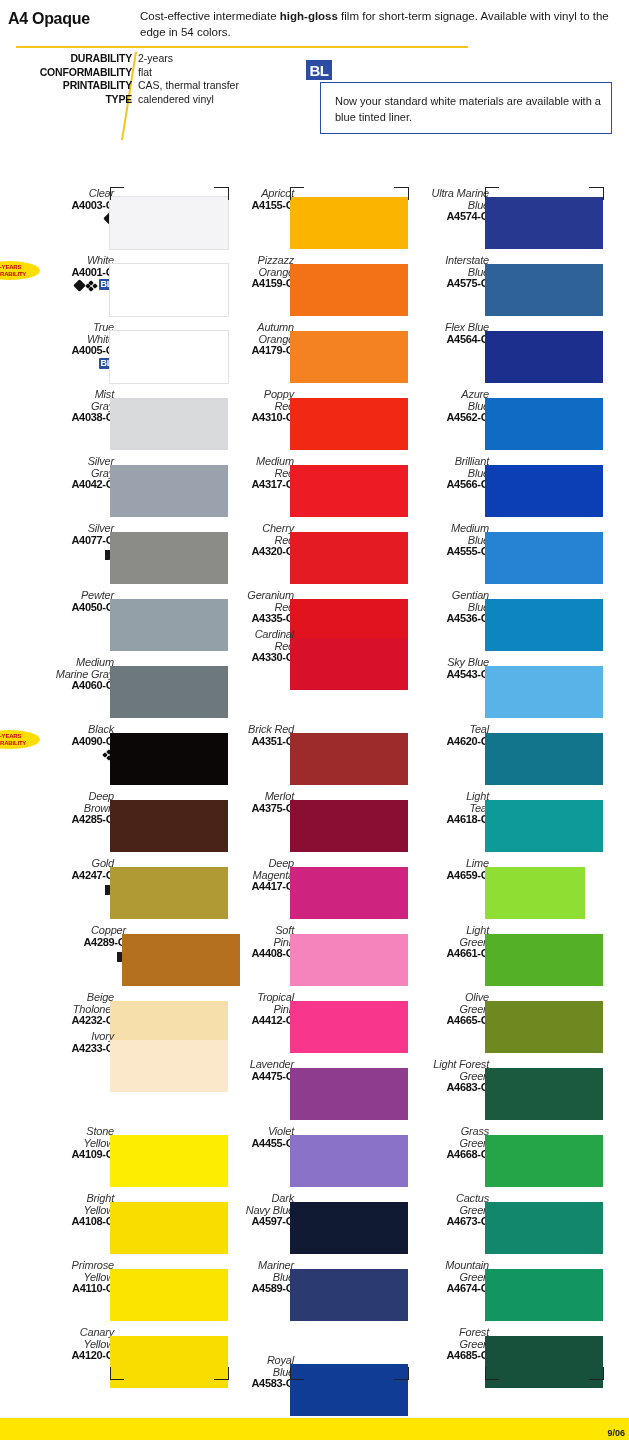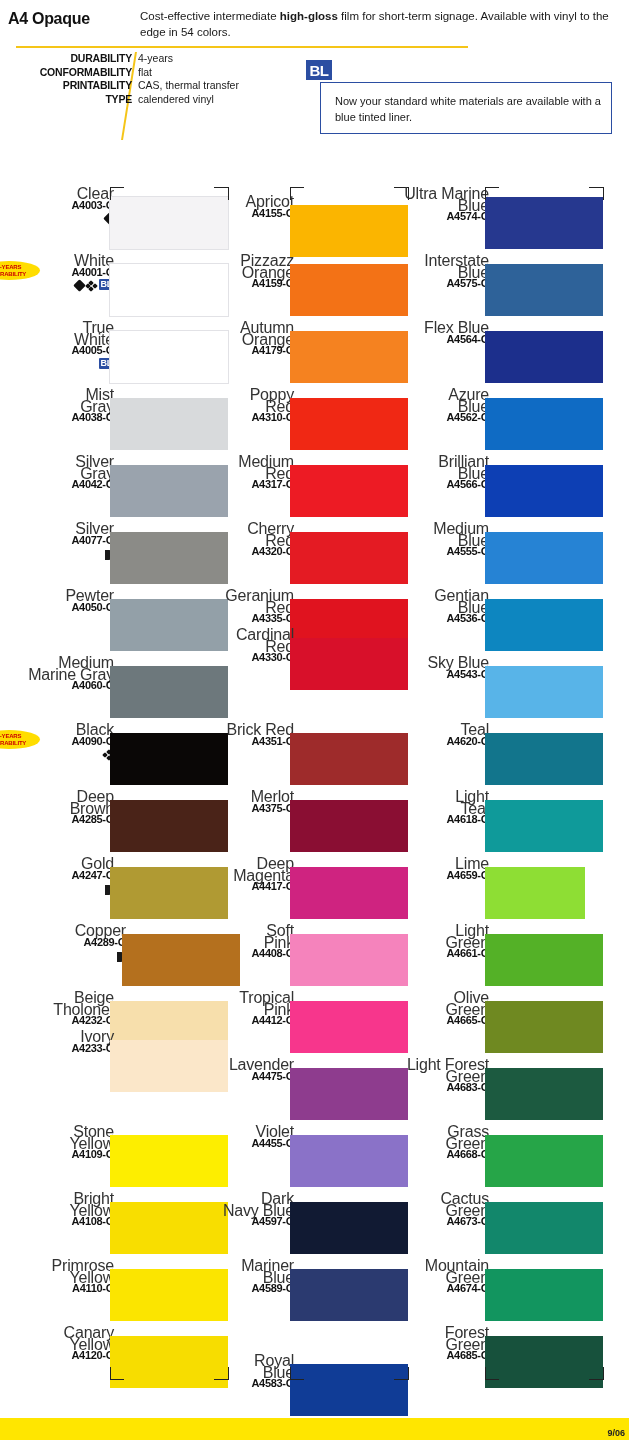--- a/index.html
+++ b/index.html
@@ -72,22 +72,22 @@
   #col-1{left:180px;}
   #col-2{left:375px;}
 
   .row{position:absolute;left:0;width:210px;height:67px;}
 
   .row-labels{
     position:absolute;right:96px;top:0;width:104px;
     text-align:right;line-height:11.5px;
   }
   .color-name{
-    font-size:16px;color:#333;display:block;
-    letter-spacing:-0.2px;white-space:pre-line;
+    font-size:11px;color:#333;display:block;
+    letter-spacing:-0.2px;white-space:pre-line;font-style:italic;
   }
   .color-code{
     font-size:11px;font-weight:bold;color:#111;
     display:block;letter-spacing:-0.3px;margin-top:0px;
   }
   .swatch{
     position:absolute;left:110px;top:9px;
     width:118px;height:52px;
   }
 
@@ -152,21 +152,21 @@
   <div id="intro-text">
     <span>Cost-effective intermediate </span><b>high-gloss</b><span> film for short-term signage. Available with vinyl to the edge in 54 colors.</span>
   </div>
 
   <div id="yellow-rule"></div>
 
   <div id="spec-slash"></div>
   <div id="spec-block">
       <div class="spec-row">
         <span class="spec-label">DURABILITY</span>
-        <span class="spec-value">4-years</span>
+        <span class="spec-value">2-years</span>
       </div>
       <div class="spec-row">
         <span class="spec-label">CONFORMABILITY</span>
         <span class="spec-value">flat</span>
       </div>
       <div class="spec-row">
         <span class="spec-label">PRINTABILITY</span>
         <span class="spec-value">CAS, thermal transfer</span>
       </div>
       <div class="spec-row">
@@ -337,21 +337,21 @@
       <div class="crop" style="left: 110px; top: 9px; width: 14px; height: 1px;"></div>
       <div class="crop" style="left: 110px; top: 9px; width: 1px; height: 13px;"></div>
       <div class="crop" style="left: 214px; top: 9px; width: 14px; height: 1px;"></div>
       <div class="crop" style="left: 228px; top: 9px; width: 1px; height: 13px;"></div>
       <div class="crop" style="left: 110px; top: 1201px; width: 14px; height: 1px;"></div>
       <div class="crop" style="left: 110px; top: 1189px; width: 1px; height: 13px;"></div>
       <div class="crop" style="left: 214px; top: 1201px; width: 14px; height: 1px;"></div>
       <div class="crop" style="left: 228px; top: 1189px; width: 1px; height: 13px;"></div>
     </div>
   <div class="column" id="col-1">
-      <div class="row" style="top: 18px;">
+      <div class="row" style="top: 10px;">
         <div class="row-labels">
           <span class="color-name">Apricot</span>
           <span class="color-code">A4155-O</span>
         </div>
         <div class="swatch" style="background: rgb(251, 181, 0);"></div>
       </div>
       <div class="row" style="top: 77px;">
         <div class="row-labels">
           <span class="color-name">Pizzazz
 Orange</span>

